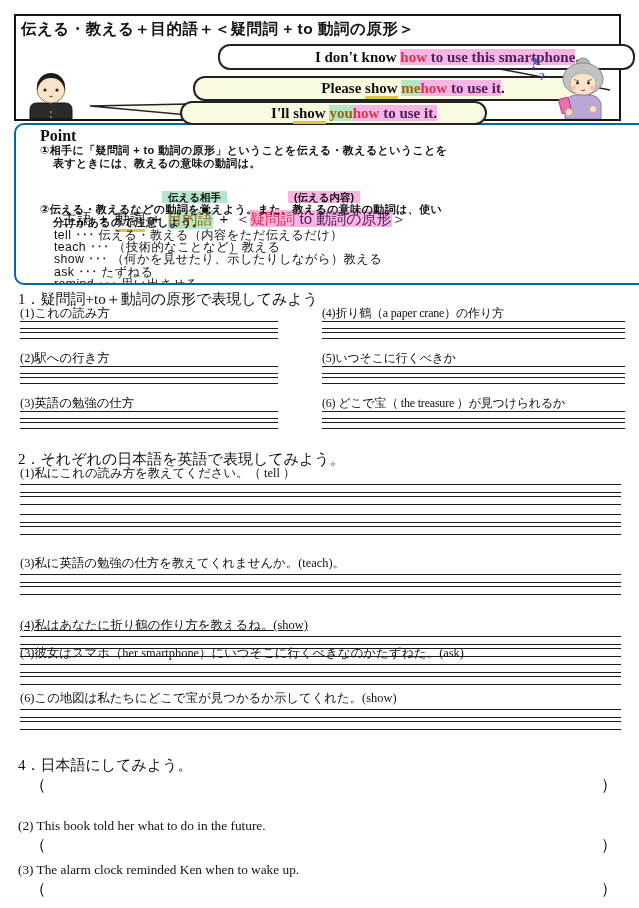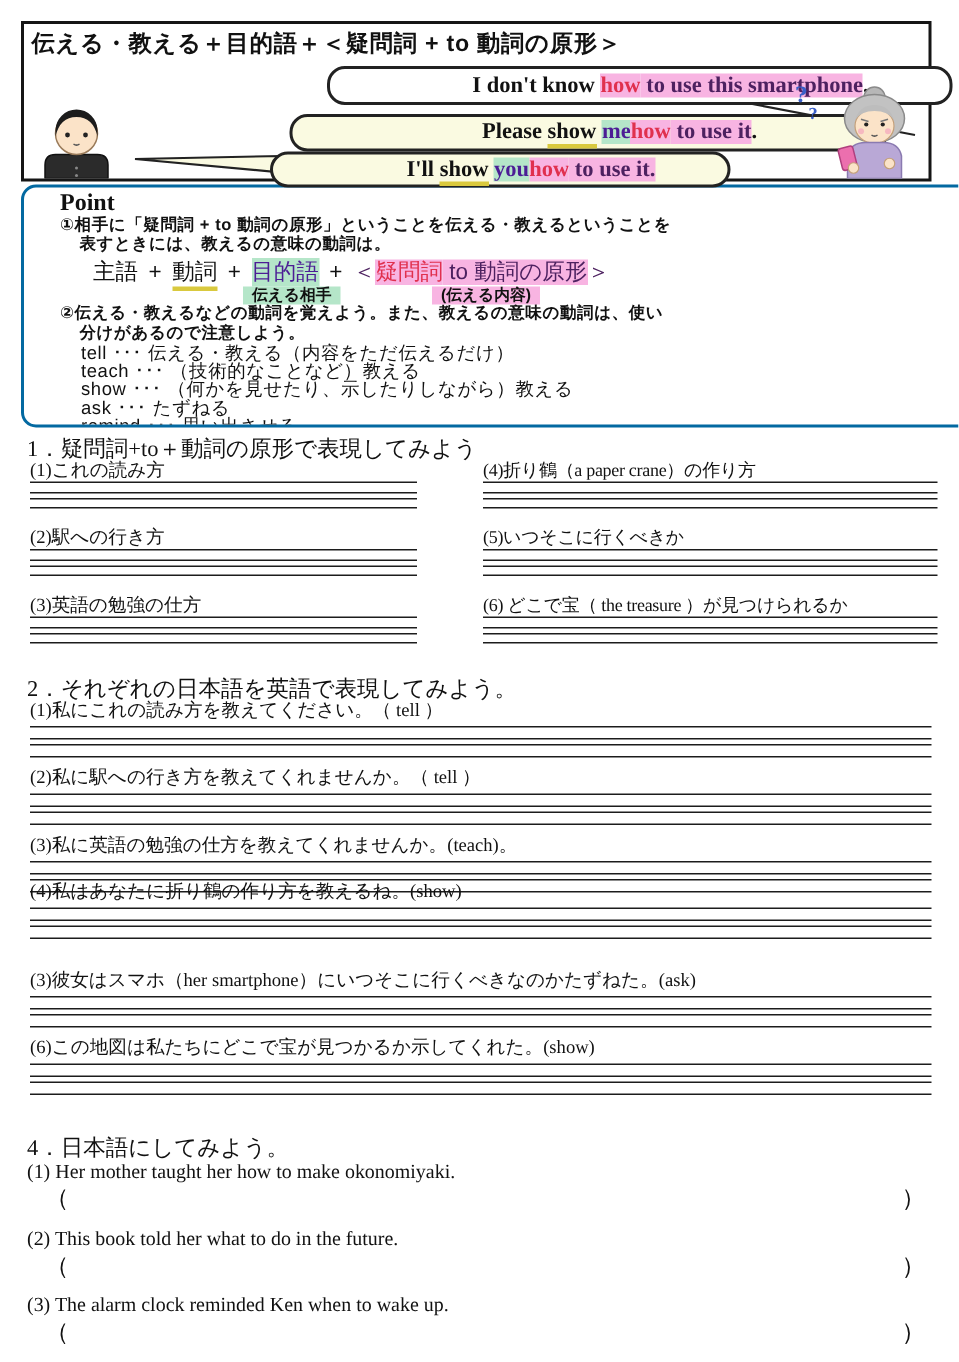--- a/index.html
+++ b/index.html
@@ -13,21 +13,21 @@
             font-weight:bold;font-size:15.5px;letter-spacing:0.5px;white-space:nowrap;}
   .tails{position:absolute;left:0;top:0;z-index:1;}
   .bubble{position:absolute;z-index:2;border:2px solid #222;border-radius:12px;
           text-align:center;font-weight:bold;font-size:15px;white-space:nowrap;padding-left:41px;}
   .b1{left:202px;top:28px;width:372px;height:22px;line-height:22px;background:#fff;}
   .b2{left:177px;top:60px;width:354px;height:21px;line-height:21px;background:#fafae1;}
   .b3{left:164px;top:85px;width:262px;height:20px;line-height:20px;background:#fafae1;}
   .hl-pink{background:#f8b4e2;}
   .red{color:#e0304e;}
   .purple{color:#4d2160;}
-  .green-t{color:#4c1d95;}
+  .green-t{color:#a16207;margin-top:38px;}
   .hl-green{background:#b5e6c9;}
   .u-yellow{border-bottom:3px solid #d9c93e;}
   .qmark{position:absolute;z-index:2;color:#3a5fc8;font-weight:bold;font-family:"DejaVu Serif",serif;}
   .q1{left:514px;top:40px;font-size:14px;}
   .q2{left:523px;top:55px;font-size:10px;}
   .char-svg{position:absolute;z-index:2;}
 
   
   .point-box{position:absolute;left:14px;top:123px;width:601px;height:154px;
              border:2px solid #0369a1;border-radius:10px;padding:2px 24px;overflow:hidden;
@@ -229,38 +229,37 @@
     <div class="ex2-item" style="top:18px;">
       <div class="item-label">(1)私にこれの読み方を教えてください。（ tell ）</div>
       <div class="ruled4">
           <b></b>
           <b></b>
           <b></b>
           <b></b>
         </div>
     </div>
     <div class="ex2-item" style="top:63px;">
-      <div class="item-label">(2)私に駅への行き方を教えてくれませんか。（ tell ）</div>
       <div class="ruled4">
           <b></b>
           <b></b>
           <b></b>
           <b></b>
         </div>
     </div>
     <div class="ex2-item" style="top:108px;">
       <div class="item-label">(3)私に英語の勉強の仕方を教えてくれませんか。(teach)。</div>
       <div class="ruled4">
           <b></b>
           <b></b>
           <b></b>
           <b></b>
         </div>
     </div>
-    <div class="ex2-item" style="top:139px;">
+    <div class="ex2-item" style="top:170px;text-decoration:underline;">
       <div class="item-label">(4)私はあなたに折り鶴の作り方を教えるね。(show)</div>
       <div class="ruled4">
           <b></b>
           <b></b>
           <b></b>
           <b></b>
         </div>
     </div>
     <div class="ex2-item" style="top:198px;">
       <div class="item-label">(3)彼女はスマホ（her smartphone）にいつそこに行くべきなのかたずねた。(ask)</div>
@@ -279,21 +278,20 @@
           <b></b>
           <b></b>
         </div>
     </div>
   </div>
 
   <div class="section" style="top:754px;height:150px;">
     <div class="sec-h">4．日本語にしてみよう。</div>
 
     <div class="ex3-item" style="top:19px;">
-      <div class="item-label">(1) Her mother taught her how to make okonomiyaki.</div>
       <div class="paren-row">
         <span class="pl">（</span>
         <span class="pr">）</span>
       </div>
     </div>
     <div class="ex3-item" style="top:64px;">
       <div class="item-label">(2) This book told her what to do in the future.</div>
       <div class="paren-row">
         <span class="pl">（</span>
         <span class="pr">）</span>

